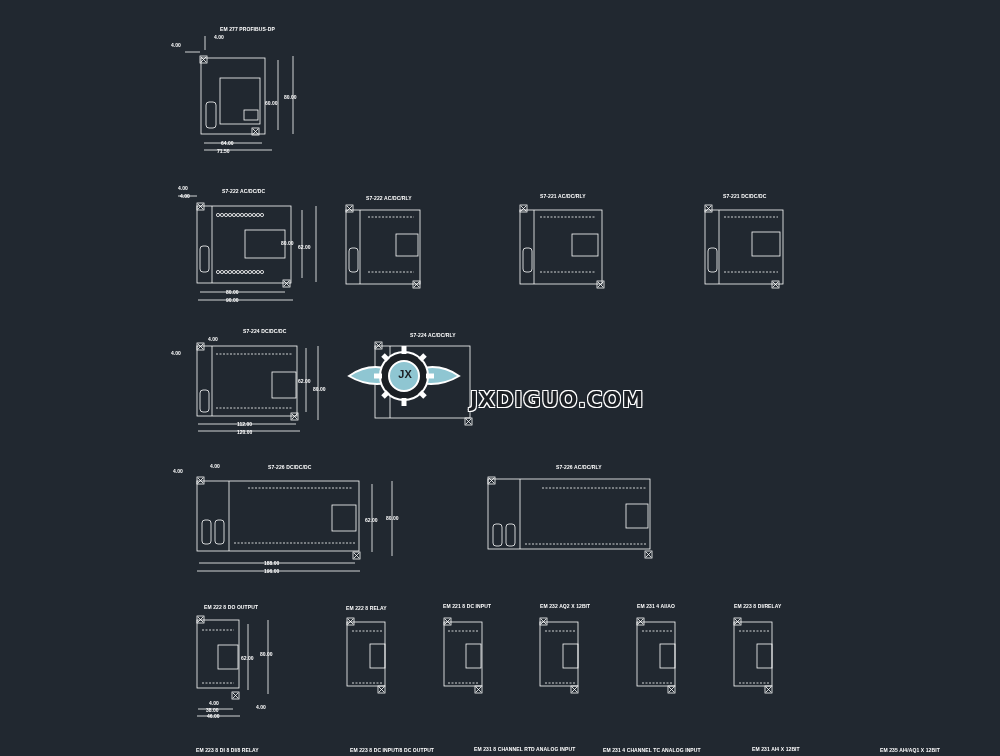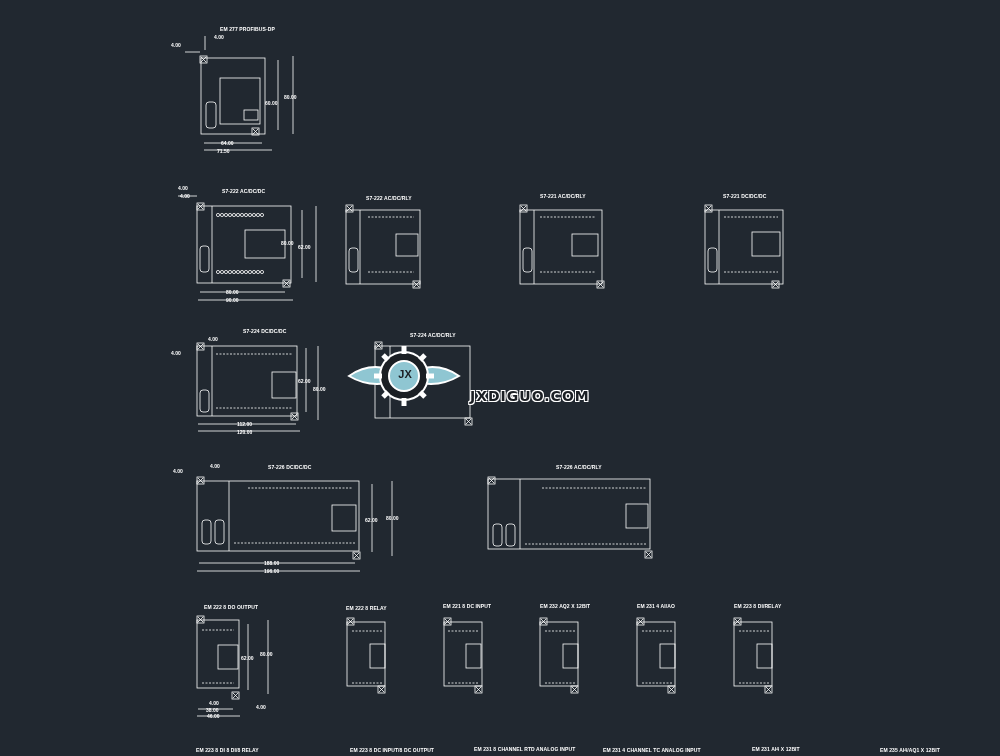--- a/index.html
+++ b/index.html
@@ -3,21 +3,21 @@
 <meta charset="utf-8">
 <style>
   html,body{margin:0;padding:0;}
   body{width:1000px;height:756px;background:#212830;position:relative;overflow:hidden;font-family:"Liberation Sans",sans-serif;color:#fff;}
   .canvas{position:absolute;left:0;top:0;width:1000px;height:756px;}
   .lbl{position:absolute;font-size:5px;font-weight:bold;color:#fff;white-space:nowrap;letter-spacing:0.1px;}
   .dim{position:absolute;font-size:5px;font-weight:bold;color:#fff;white-space:nowrap;}
   .logo{position:absolute;left:350px;top:342px;width:300px;height:70px;}
   .logo-cn{position:absolute;left:118px;top:4px;font-size:40px;font-weight:bold;color:#8fc6d2;letter-spacing:2px;
     -webkit-text-stroke:2px #1b1f24;text-shadow:0 0 3px #fff,1px 1px 0 #fff,-1px -1px 0 #fff,1px -1px 0 #fff,-1px 1px 0 #fff;font-family:"DejaVu Sans",sans-serif;}
-  .logo-en{position:absolute;left:120px;top:46px;font-size:14px;font-weight:bold;color:#1b1f24;letter-spacing:1px;
+  .logo-en{position:absolute;left:120px;top:46px;font-size:21px;font-weight:bold;color:#1b1f24;letter-spacing:1px;
     text-shadow:1px 1px 0 #fff,-1px -1px 0 #fff,1px -1px 0 #fff,-1px 1px 0 #fff,0 1px 0 #fff,0 -1px 0 #fff;font-family:"DejaVu Sans",sans-serif;}
 </style>
 </head>
 <body>
 
 <div class="canvas">
 <svg width="1000" height="756" viewBox="0 0 1000 756" xmlns="http://www.w3.org/2000/svg">
   <defs>
     <g id="term">
       <circle cx="0" cy="0" r="1.6" fill="none" stroke="#fff" stroke-width="0.8"></circle>

